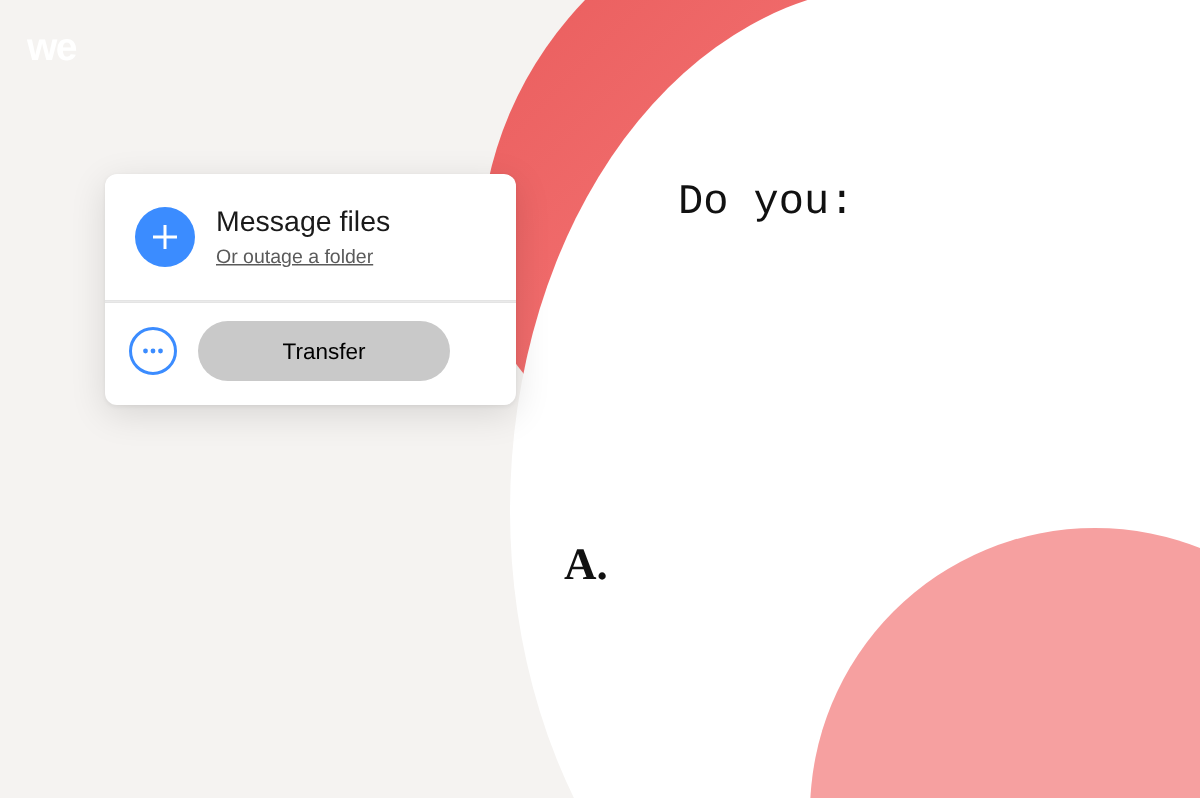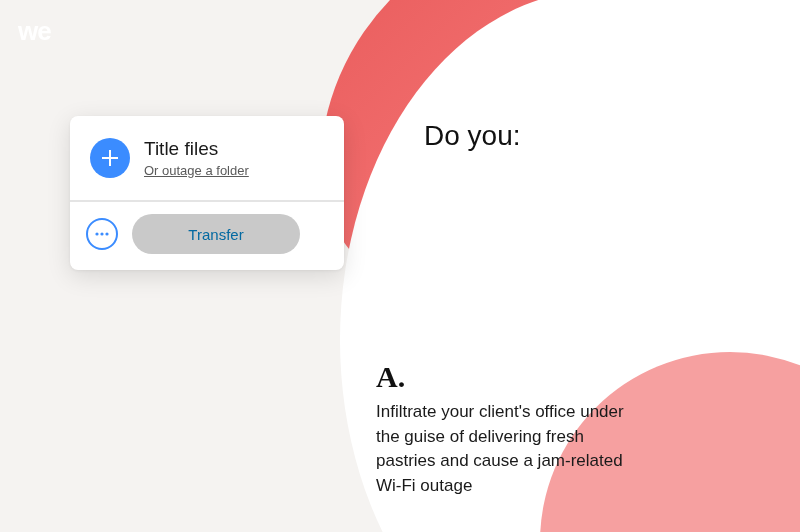--- a/index.html
+++ b/index.html
@@ -117,21 +117,21 @@
     justify-content: center;
     cursor: pointer;
   }
   .more-btn svg { width: 14px; height: 4px; }
   .transfer-btn {
     flex: 1;
     max-width: 168px;
     height: 40px;
     border-radius: 20px;
     background: #c9c9c9;
-    color: #0369a1;
+    color: #000000;
     font-size: 15px;
     display: flex;
     align-items: center;
     justify-content: center;
     cursor: pointer;
   }
 
   
   .content {
     position: absolute;
@@ -141,25 +141,26 @@
     z-index: 5;
   }
   .headline-bold {
     font-family: Georgia, "Times New Roman", serif;
     font-size: 28px;
     font-weight: 900;
     color: #111;
     letter-spacing: -0.5px;
   }
   .headline-light {
-    font-family: Liberation Sans, sans-serif;
+    font-family: Liberation Mono, monospace;
     font-size: 28px;
     font-weight: 400;
     color: #111;
     margin-top: 2px;
+    margin-left: 28px;
   }
   .answer {
     position: absolute;
     top: 360px;
     left: 376px;
     width: 260px;
     z-index: 5;
   }
   .answer-letter {
     font-family: Georgia, "Times New Roman", serif;
@@ -185,21 +186,21 @@
 <div class="logo">we</div>
 
 <div class="card">
   <div class="upload-section">
     <div class="plus-btn">
       <svg viewBox="0 0 16 16">
           <path d="M7 0h2v7h7v2H9v7H7V9H0V7h7z" fill="#fff"></path>
         </svg>
     </div>
     <div class="upload-text">
-      <span class="upload-title">Title files</span>
+      <span class="upload-title">Message files</span>
       <span class="upload-sub">Or outage a folder</span>
     </div>
   </div>
   <div class="divider"></div>
 
 
   <div class="footer">
     <div class="more-btn">
       <svg viewBox="0 0 14 4">
           <circle cx="2" cy="2" r="1.6" fill="#3b8cff"></circle>
@@ -210,14 +211,13 @@
     <div class="transfer-btn">Transfer</div>
   </div>
 </div>
 
 <div class="content">
   <div class="headline-light">Do you:</div>
 </div>
 
 <div class="answer">
   <div class="answer-letter">A.</div>
-  <div class="answer-body">Infiltrate your client's office under the guise of delivering fresh pastries and cause a jam-related Wi-Fi outage</div>
 </div>
 
 </body></html>

